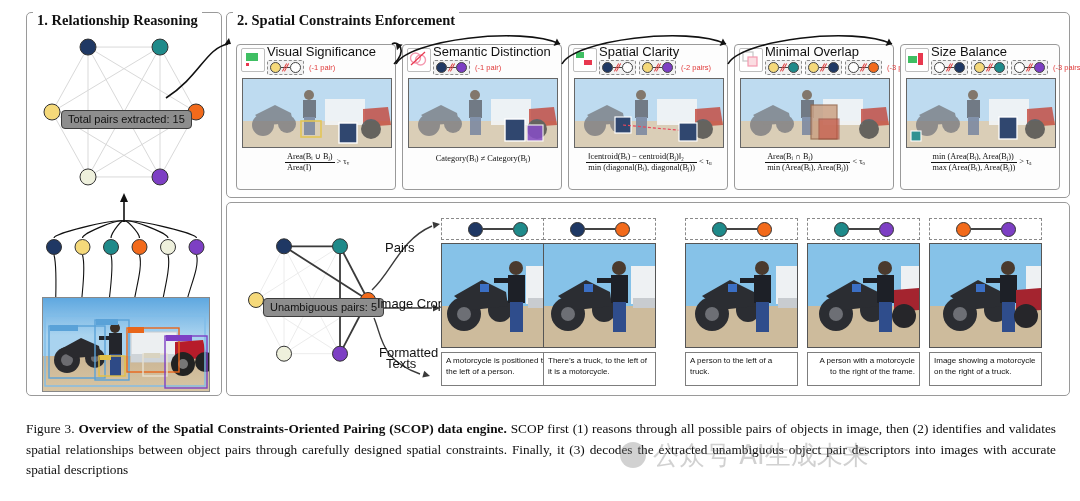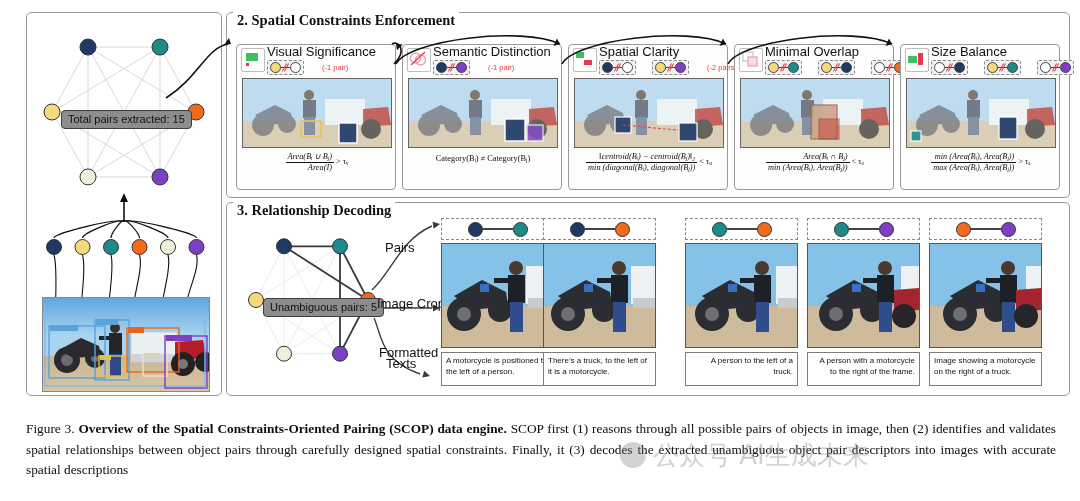--- a/index.html
+++ b/index.html
@@ -25,31 +25,31 @@
   #panel2{left:226px;top:12px;width:844px;height:186px;}
   #title2{left:233px;top:12px;font-size:14.5px;background:#fff;padding:0 4px;}
 
   .cpanel{position:absolute;top:44px;width:160px;height:146px;border:1px solid #9a9a9a;
           border-radius:4px;background:#fdfdfd;box-sizing:border-box;}
   .cp-head{position:relative;height:32px;}
   .cp-icon{position:absolute;left:4px;top:3px;width:22px;height:22px;border:1px solid #bdbdbd;
            background:#fff;border-radius:2px;}
   .cp-name{position:absolute;left:30px;top:-1px;font-size:13px;color:#111;white-space:nowrap;
            font-family:"Liberation Sans",sans-serif;}
-  .cp-pairs{position:absolute;left:30px;top:15px;display:flex;align-items:center;gap:14px;}
+  .cp-pairs{position:absolute;left:30px;top:15px;display:flex;align-items:center;gap:1px;}
   .pairchip{display:inline-flex;align-items:center;border:1px dashed #8a8a8a;background:#f1f1f1;
             padding:1px 2px;border-radius:2px;margin-right:2px;}
   .cp-count{font-size:7.5px;color:#e03a3a;font-family:"Liberation Sans",sans-serif;margin-left:2px;white-space:nowrap;}
   .cp-img{position:absolute;left:5px;top:33px;width:150px;height:70px;border:1px solid #666;
           box-sizing:border-box;overflow:hidden;}
   .cp-form{position:absolute;left:0;top:107px;width:160px;text-align:center;
            font-family:"Liberation Serif",serif;font-size:8.3px;color:#111;}
 
   
-  .frac{display:inline-block;vertical-align:middle;text-align:right;font-style:italic;}
+  .frac{display:inline-block;vertical-align:middle;text-align:left;}
   .frac .num{display:block;padding:0 2px;border-bottom:1px solid #111;}
   .frac .den{display:block;padding:0 2px;}
   .fml{display:inline-flex;align-items:center;justify-content:center;gap:2px;line-height:1.15;}
 
   
   #panel3{left:226px;top:202px;width:844px;height:194px;}
   #title3{left:233px;top:202px;font-size:14.5px;background:#fff;padding:0 4px;}
 
   .arrowlabel{position:absolute;font-size:13px;color:#111;font-family:"Liberation Sans",sans-serif;}
 
@@ -73,20 +73,21 @@
       display:flex;align-items:center;gap:7px;pointer-events:none;}
   #wm .wmdot{width:26px;height:26px;border-radius:50%;background:rgba(120,120,120,.34);
              display:inline-block;}
 </style>
 </head>
 <body>
 
 <div class="fig">
 
   <div class="box" id="panel1"></div>
+  <div class="box-title" id="title1">1. Relationship Reasoning</div>
 
   <svg class="graphsvg" id="g1" width="1080" height="501">
       <line x1="160" y1="47.0480947161671" x2="196" y2="111.99999999999999" stroke="#d9d9d9" stroke-width="1"></line>
       <line x1="160" y1="47.0480947161671" x2="160.00000000000003" y2="176.9519052838329" stroke="#d9d9d9" stroke-width="1"></line>
       <line x1="160" y1="47.0480947161671" x2="88.00000000000001" y2="176.9519052838329" stroke="#d9d9d9" stroke-width="1"></line>
       <line x1="160" y1="47.0480947161671" x2="52" y2="112.00000000000004" stroke="#d9d9d9" stroke-width="1"></line>
       <line x1="160" y1="47.0480947161671" x2="87.99999999999997" y2="47.04809471616713" stroke="#d9d9d9" stroke-width="1"></line>
       <line x1="196" y1="111.99999999999999" x2="160.00000000000003" y2="176.9519052838329" stroke="#d9d9d9" stroke-width="1"></line>
       <line x1="196" y1="111.99999999999999" x2="88.00000000000001" y2="176.9519052838329" stroke="#d9d9d9" stroke-width="1"></line>
       <line x1="196" y1="111.99999999999999" x2="52" y2="112.00000000000004" stroke="#d9d9d9" stroke-width="1"></line>
@@ -473,21 +474,20 @@
               <span class="num">min (Area(Bᵢ), Area(Bⱼ))</span>
               <span class="den">max (Area(Bᵢ), Area(Bⱼ))</span>
             </span>
         <span>&gt;</span>
             <span>τₐ</span>
           </span></div>
     </div>
     </div>
 
   <div class="box" id="panel3"></div>
-  <div class="box-title" id="title3">3. Relationship Decoding</div>
 
   <svg class="graphsvg" id="g2" width="1080" height="501">
       <line x1="340" y1="246.30642496536478" x2="368" y2="300" stroke="#ececec" stroke-width="1"></line>
       <line x1="340" y1="246.30642496536478" x2="340" y2="353.69357503463516" stroke="#ececec" stroke-width="1"></line>
       <line x1="340" y1="246.30642496536478" x2="284" y2="353.6935750346352" stroke="#ececec" stroke-width="1"></line>
       <line x1="340" y1="246.30642496536478" x2="256" y2="300.00000000000006" stroke="#ececec" stroke-width="1"></line>
       <line x1="340" y1="246.30642496536478" x2="284" y2="246.3064249653648" stroke="#ececec" stroke-width="1"></line>
       <line x1="368" y1="300" x2="340" y2="353.69357503463516" stroke="#ececec" stroke-width="1"></line>
       <line x1="368" y1="300" x2="284" y2="353.6935750346352" stroke="#ececec" stroke-width="1"></line>
       <line x1="368" y1="300" x2="256" y2="300.00000000000006" stroke="#ececec" stroke-width="1"></line>
@@ -574,21 +574,21 @@
         <rect x="69" y="58" width="13" height="30" fill="#2f4d8c"></rect>
         <rect x="53" y="34" width="16" height="5" fill="#1d2027"></rect>
       </g>
       <rect x="87" y="22" width="27" height="38" fill="#eef1f3"></rect>
       <rect x="89" y="54" width="23" height="10" fill="#c8ccd0"></rect>
 
       <rect x="40" y="40" width="9" height="8" fill="#3b6fc4"></rect>
     </svg></div>
       <div class="res-txt">There’s a truck, to the left of it is a motorcycle.</div>
       </div>
-      <div class="res" style="left: 685px; text-align: right;">
+      <div class="res" style="left: 685px;">
       <div class="res-pair">
         <span style="display:inline-block;width:13px;height:13px;border-radius:50%;background:#1f8a8a;border:1px solid #333;"></span>
           <span style="display:inline-block;width:30px;height:2px;background:#444;"></span>
           <span style="display:inline-block;width:13px;height:13px;border-radius:50%;background:#f26a1b;border:1px solid #333;"></span>
       </div>
       <div class="res-img"><svg width="111" height="103" viewBox="0 0 111 103" preserveAspectRatio="none">
       <rect x="0" y="0" width="111" height="70" fill="#86c2e8"></rect>
       <rect x="0" y="62" width="111" height="41" fill="#cdbb9c"></rect>
       <g fill="#2b2d32">
         <circle cx="26" cy="70" r="17"></circle>

